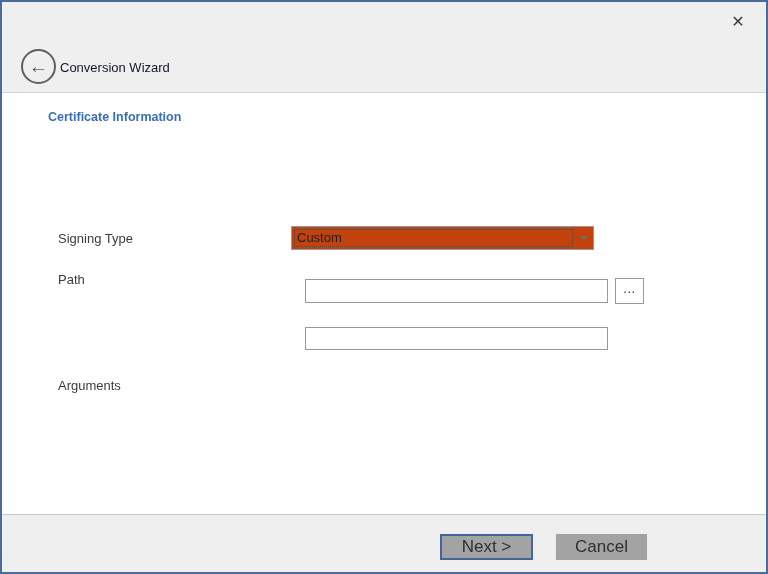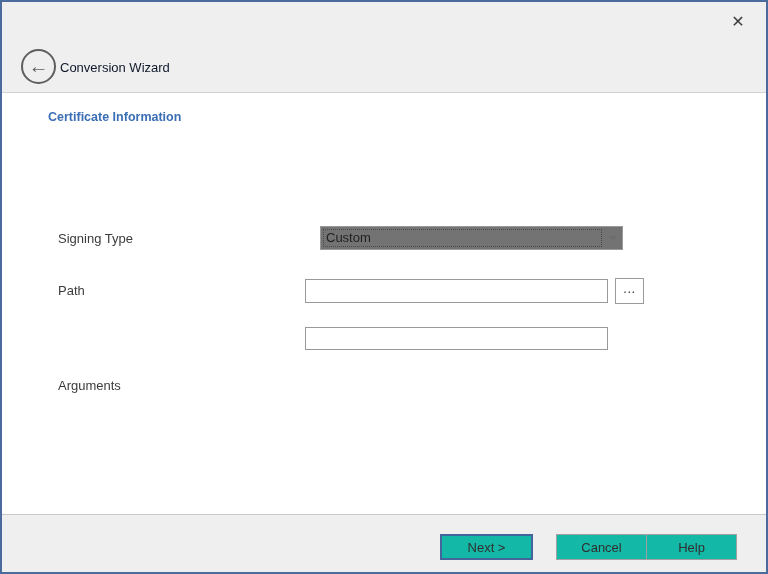--- a/index.html
+++ b/index.html
@@ -54,27 +54,27 @@
   }
   .page-desc {
     position:absolute; left:56px; top:164px;
     font-size:13px; color:#3c3c3c;
   }
   .field-label {
     position:absolute; left:56px;
     font-size:13px; color:#3c3c3c;
   }
   .lbl-signing   { top:229px; }
-  .lbl-path      { top:281px; }
+  .lbl-path      { top:270px; }
   .lbl-arguments { top:328px;margin-top:48px; }
 
   .combo {
-    position:absolute; left:318px; top:224px;
+    position:absolute; left:289px; top:224px;
     width:303px; height:24px;
-    background:#737373;
+    background:#c2410c;
     border:1px solid #999999;
   }
   .combo-text {
     position:absolute; left:2px; top:2px; right:20px; bottom:2px;
     border:1px dotted #4b4b4b;
     font-size:13px; line-height:16px;
     padding:0 2px;
     color:#1f1f1f;
     white-space:nowrap; overflow:hidden;
   }
@@ -117,22 +117,22 @@
   
   .footer {
     position:absolute; left:0; right:0; bottom:0;
     height:58px;
     background:#efefef;
     border-top:1px solid #c8c8c8;
   }
   .btn {
     position:absolute; top:19px;
     height:26px;
-    background:#14b8a6;
-    font-family:inherit; font-size:13px; color:#2f2f2f;
+    background:#a3a3a3;
+    font-family:inherit; font-size:17px; color:#2f2f2f;
     text-align:center;
     cursor:default;
   }
   .btn-next   { left:438px; width:93px; border:2px solid #44659c; }
   .btn-cancel { left:541px; width:91px; border:1px solid #a0a0a0;margin-left:13px; }
   .btn-help   { left:644px; width:91px; border:1px solid #a0a0a0; }
 </style>
 </head>
 <body>
 
@@ -159,16 +159,15 @@
   <span class="field-label lbl-path">Path</span>
   <input class="text-input inp-path" type="text" value="" style="">
   <button class="browse-btn">...</button>
 
   <span class="field-label lbl-arguments">Arguments</span>
   <input class="text-input inp-arguments" type="text" value="" style="">
 
   <div class="footer">
     <button class="btn btn-next">Next &gt;</button>
     <button class="btn btn-cancel">Cancel</button>
-    <button class="btn btn-help">Help</button>
   </div>
 
 </div>
 
 </body></html>

